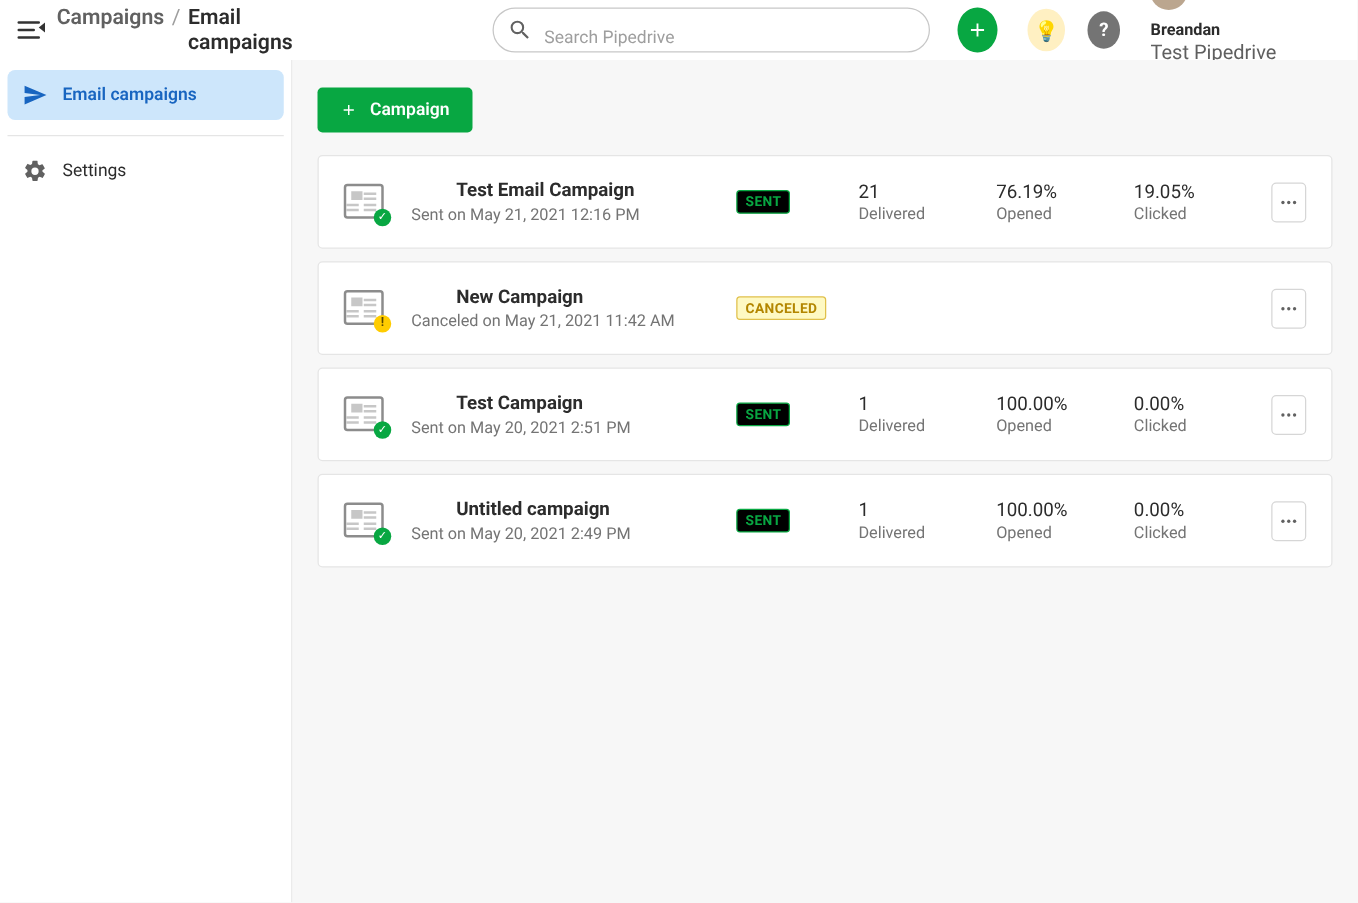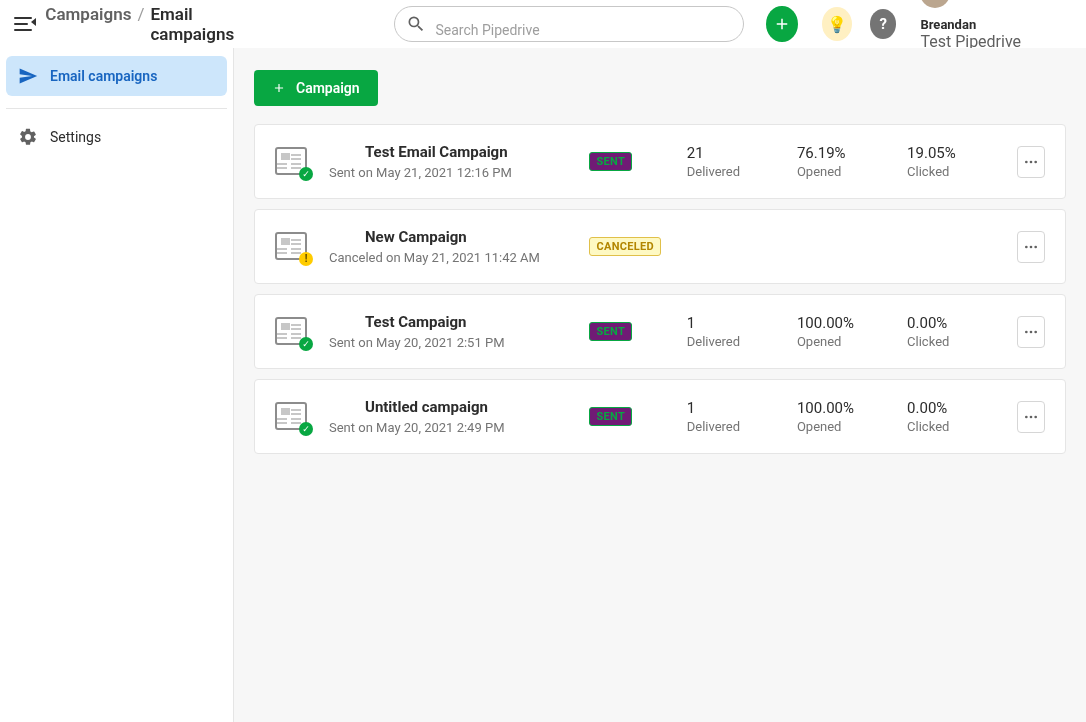--- a/index.html
+++ b/index.html
@@ -47,21 +47,21 @@
 .card-icon { width: 32px; height: 28px; border: 2px solid #8c8c8c; border-radius: 3px; position: relative; }
 .card-icon::before { content:""; position:absolute; top:4px; left:4px; width:9px; height:7px; background:#c7c7c7; }
 .card-icon::after { content:""; position:absolute; top:5px; right:4px; width:10px; height:2px; background:#c7c7c7; box-shadow: 0 4px 0 #c7c7c7, -14px 9px 0 #c7c7c7, -14px 13px 0 #c7c7c7, 0 9px 0 #c7c7c7, 0 13px 0 #c7c7c7; }
 .status-dot { position: absolute; bottom: -4px; right: -4px; width: 14px; height: 14px; border-radius: 50%; display:flex; align-items:center; justify-content:center; font-size:9px; color:#fff;}
 .status-dot.ok { background:#08a742; }
 .status-dot.warn { background:#ffcc00; color:#5a4700; font-size:10px; font-weight:700;}
 .card-main { width: 280px; }
 .card-title { font-size: 15px; font-weight: 700; color: #2c2c2c; margin-bottom: 4px; margin-left: 36px; }
 .card-sub { font-size: 13px; color: #747474; }
 .badge { font-size: 11px; font-weight: 700; letter-spacing: 0.3px; padding: 2px 6px; border-radius: 3px; width: fit-content; border: 1px solid; }
-.badge.sent { color: #08a742; border-color: #08a742; background: #701a75; }
+.badge.sent { color: #08a742; border-color: #08a742; background: #000000; }
 .badge.canceled { color: #b38600; border-color: #e0c04a; background: #fef9c3; }
 .badge-col { width: 90px; }
 .stat { width: 105px; }
 .stat-val { font-size: 15px; font-weight: 400; color: #2c2c2c; }
 .stat-label { font-size: 13px; color: #747474; margin-top: 2px; }
 .more-btn { width: 32px; height: 32px; border: 1px solid #d6d6d6; border-radius: 4px; display: flex; align-items: center; justify-content: center; cursor: pointer; background: #fff; margin-left: auto; }
 .more-btn svg { width: 16px; height: 16px; fill: #616161; }
 </style>
 </head>
 <body>

